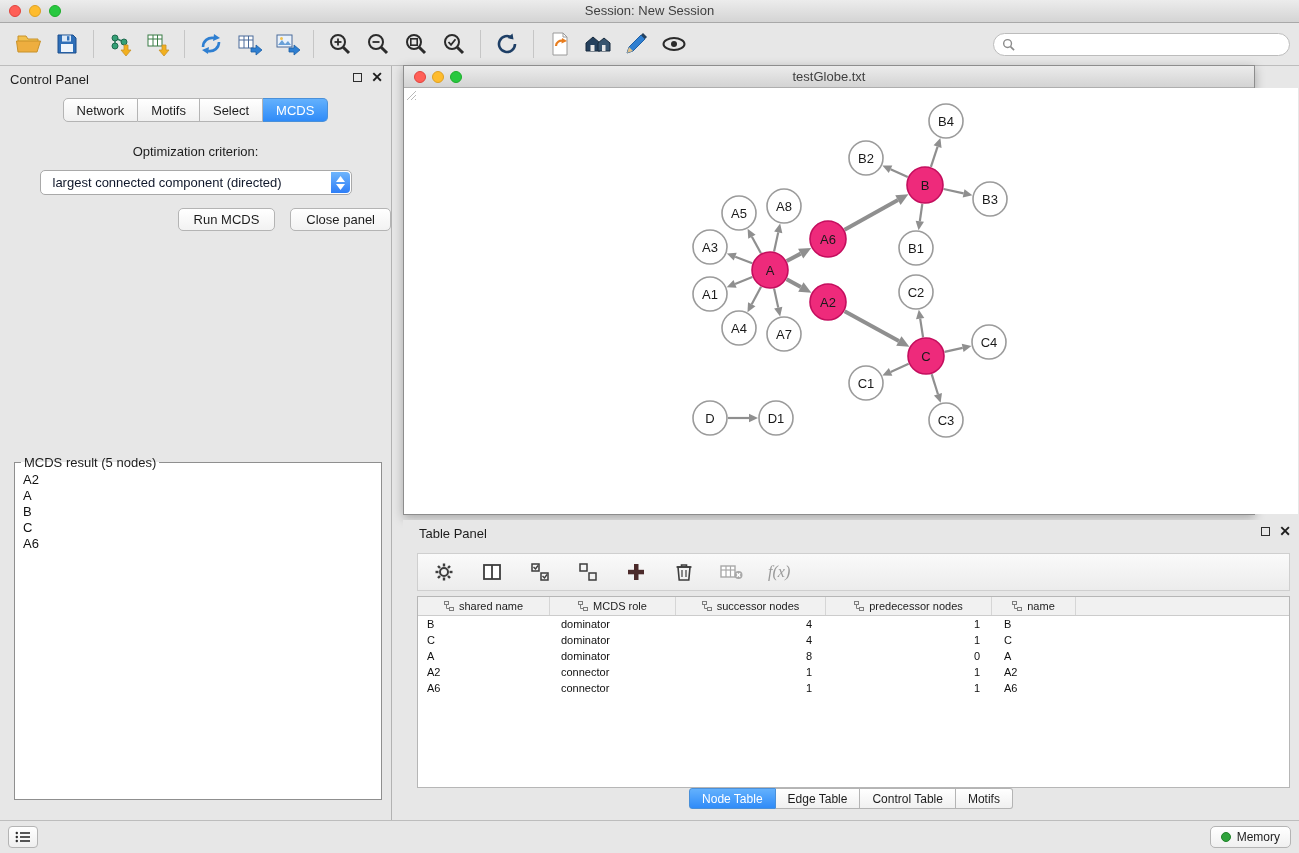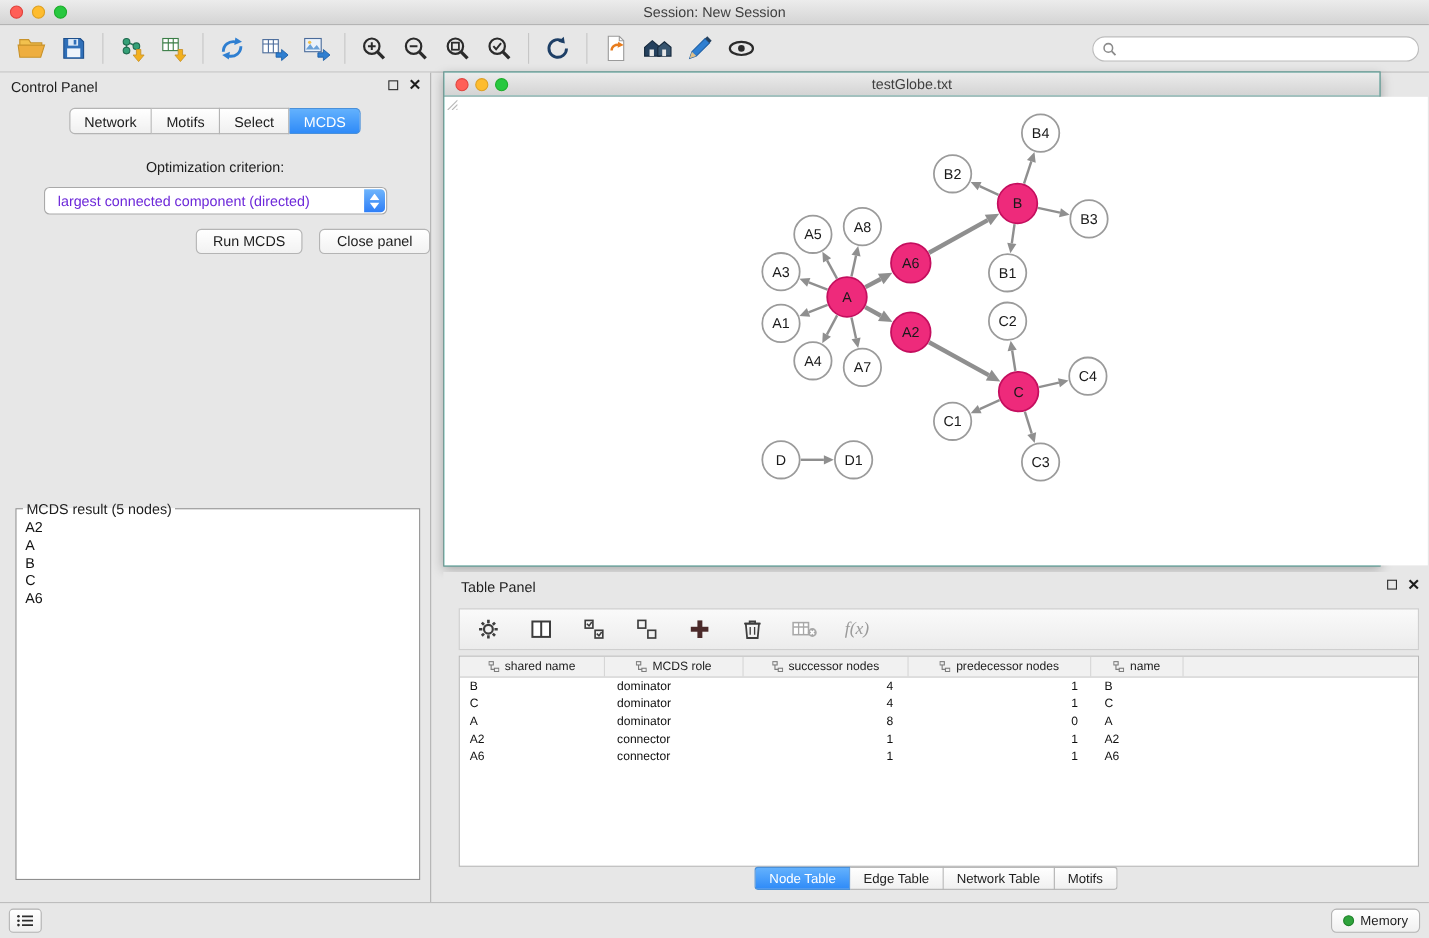--- a/index.html
+++ b/index.html
@@ -65,21 +65,21 @@
   .seg-btn:last-child { border-radius:0 5px 5px 0; }
   .seg-btn.active {
     background:linear-gradient(#63b1fd,#2f8bf8);
     border-color:#4a90d9; color:#fff;
   }
 
   .opt-label { margin-top:22px; text-align:center; font-size:13px; color:#1d1d1d; }
   .dropdown {
     position:relative; width:312px; height:25px; margin:11px auto 0 auto;
     background:#fff; border:1px solid #a9a9a9; border-radius:5px;
-    font-size:13px; line-height:23px; padding-left:12px; color:#6d28d9;
+    font-size:13px; line-height:23px; padding-left:12px; color:#0f172a;
   }
   .dd-stepper {
     position:absolute; right:1px; top:1px; bottom:1px; width:19px;
     background:linear-gradient(#6fb5fc,#2e7ef7);
     border-radius:0 4px 4px 0;
     display:flex; flex-direction:column; align-items:center; justify-content:center; gap:2px;
   }
   .dd-stepper svg { display:block; }
   .btn-row { margin-top:13px; display:flex; justify-content:flex-end; gap:15px; }
   .btn {
@@ -615,21 +615,21 @@
           <div class="td col3">1</div>
           <div class="td col4">A6</div>
           <div></div>
         </div>
       </div>
   </div>
 
   <div class="tp-tabs">
       <div class="seg-btn active">Node Table</div>
       <div class="seg-btn">Edge Table</div>
-      <div class="seg-btn">Network Table</div>
+      <div class="seg-btn">Control Table</div>
       <div class="seg-btn">Motifs</div>
     </div>
 </div>
 
 <div class="statusbar">
   <div class="list-btn">
     <svg width="16" height="14" viewBox="0 0 16 14">
         <g stroke="#2d2d2d" stroke-width="1.6">
           <line x1="5" y1="3" x2="15" y2="3"></line>
           <line x1="5" y1="7" x2="15" y2="7"></line>

